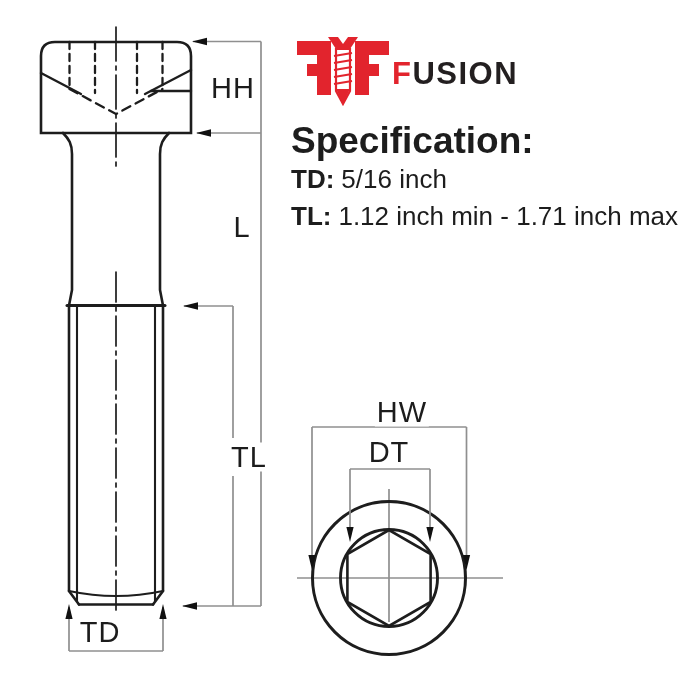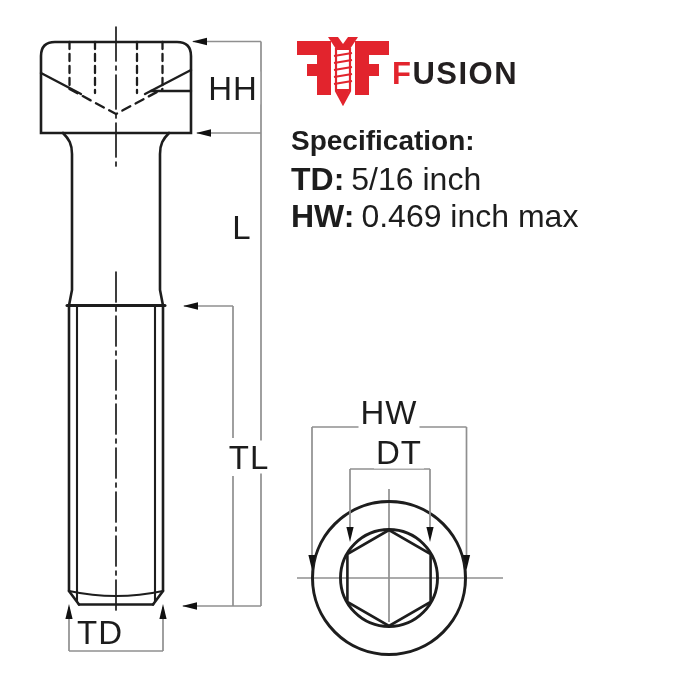--- a/index.html
+++ b/index.html
@@ -3,32 +3,32 @@
 <meta charset="utf-8">
 <style>
   html,body{margin:0;padding:0;background:#fff;}
   .canvas{
     position:relative;width:700px;height:700px;background:#ffffff;
     font-family:"Liberation Sans", sans-serif;overflow:hidden;
   }
   svg.lineart{position:absolute;left:0;top:0;}
   .dim-label{
     position:absolute;transform:translate(-50%,-50%);
-    font-size:33px;color:#1c1c1c;letter-spacing:1px;background:#fff;
+    font-size:29px;color:#1c1c1c;letter-spacing:1px;background:#fff;
     padding:0 2px;line-height:1;white-space:nowrap;
   }
   
   .logo{position:absolute;left:297px;top:36px;display:flex;align-items:center;}
   .logo-text{margin-left:3px;font-weight:bold;font-size:31px;line-height:33px;
     letter-spacing:1.5px;color:#231f20;margin-top:3px;}
   .logo-text .initial{color:#e2242d;}
   
   .specs{position:absolute;left:291px;top:126px;width:390px;color:#1d1d1d;}
-  .specs .title{font-weight:bold;font-size:28px;line-height:30px;margin-bottom:5px;}
-  .spec-row{font-size:32px;line-height:37.2px;white-space:nowrap;}
+  .specs .title{font-weight:bold;font-size:37px;line-height:30px;margin-bottom:5px;}
+  .spec-row{font-size:26px;line-height:37.2px;white-space:nowrap;}
   .spec-row b{margin-right:7px;}
 </style>
 </head>
 <body>
 
 <div class="canvas">
 
   <svg class="lineart" width="700" height="700" viewBox="0 0 700 700">
 
     <g stroke="#1d1d1d" fill="none" stroke-linecap="round">
@@ -106,22 +106,22 @@
         <polygon points="350,542 346.4,527 353.6,527"></polygon>
         <polygon points="430,542 426.4,527 433.6,527"></polygon>
       </g>
     </g>
   </svg>
 
   <span class="dim-label" style="left:233px;top:88px">HH</span>
   <span class="dim-label" style="left:242px;top:227px">L</span>
   <span class="dim-label" style="left:249px;top:457px">TL</span>
   <span class="dim-label" style="left:100px;top:632px">TD</span>
-  <span class="dim-label" style="left:389px;top:412px">HW</span>
-  <span class="dim-label" style="left:399px;top:452px">DT</span>
+  <span class="dim-label" style="left:402px;top:412px">HW</span>
+  <span class="dim-label" style="left:389px;top:452px">DT</span>
 
   <div class="logo">
     <svg width="92" height="72" viewBox="0 0 92 72">
       <g fill="#e2242d">
 
         <g>
           <rect x="0" y="5" width="34" height="14"></rect>
           <rect x="20" y="5" width="14" height="54"></rect>
           <rect x="10" y="28" width="24" height="12"></rect>
         </g>
@@ -148,16 +148,16 @@
       </g>
     </svg>
     <div class="logo-text">
       <div><span class="initial">F</span><span>USION</span></div>
     </div>
   </div>
 
   <div class="specs">
     <div class="title">Specification:</div>
     <div class="spec-row"><b>TD:</b><span>5/16 inch</span></div>
-    <div class="spec-row"><b>HW:</b><span>0.469 inch max</span></div>
+    <div class="spec-row"><b>TL:</b><span>1.12 inch min - 1.71 inch max</span></div>
   </div>
 
 </div>
 
 </body></html>

